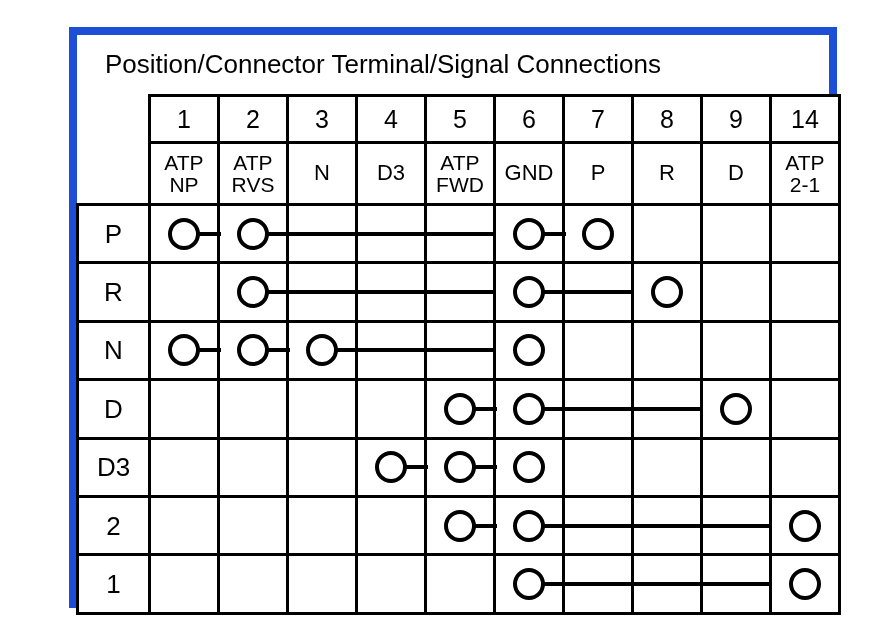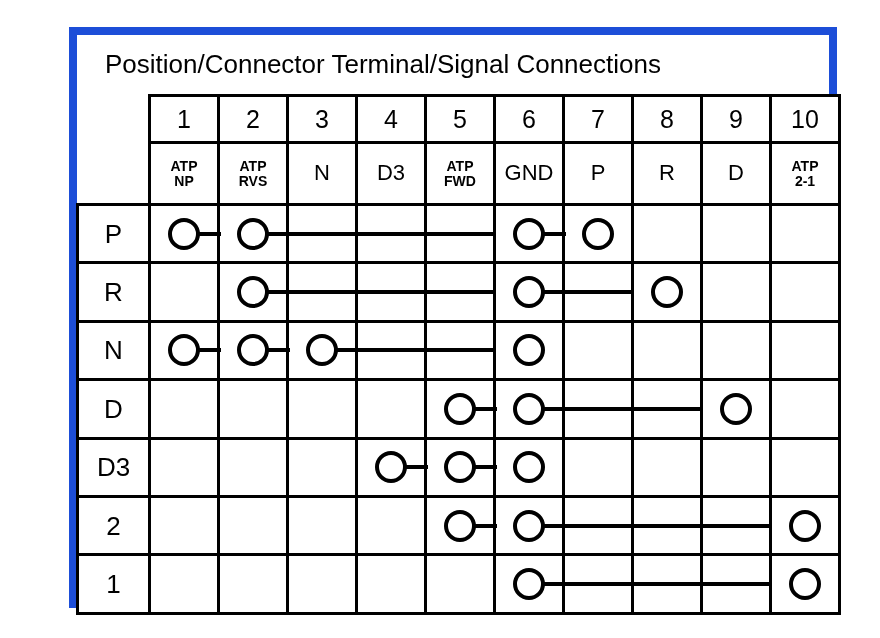--- a/index.html
+++ b/index.html
@@ -101,21 +101,21 @@
     font-size: 25px;
     line-height: 1;
   }
   .sig-label {
     font-size: 22px;
     line-height: 1.02;
     display: block;
     padding: 0 1px;
     white-space: pre-line;
   }
-  .sig-label.two-line { font-size: 14px; font-weight: bold; }
+  .sig-label.two-line { font-size: 21px; }
 
   .row-label {
     font-size: 26px;
     line-height: 1;
   }
 
   
   .cell-inner {
     position: absolute;
     left: 0;
@@ -192,21 +192,21 @@
             <td class="corner-blank"></td>
           <td><span class="num-label">1</span></td>
               <td><span class="num-label">2</span></td>
               <td><span class="num-label">3</span></td>
               <td><span class="num-label">4</span></td>
               <td><span class="num-label">5</span></td>
               <td><span class="num-label">6</span></td>
               <td><span class="num-label">7</span></td>
               <td><span class="num-label">8</span></td>
               <td><span class="num-label">9</span></td>
-              <td><span class="num-label">10</span></td>
+              <td><span class="num-label">14</span></td>
             </tr>
           <tr class="sig-row">
             <td class="corner-blank"></td>
           <td>
                 <span class="sig-label two-line">ATP
 NP</span>
               </td>
               <td>
                 <span class="sig-label two-line">ATP
 RVS</span>

